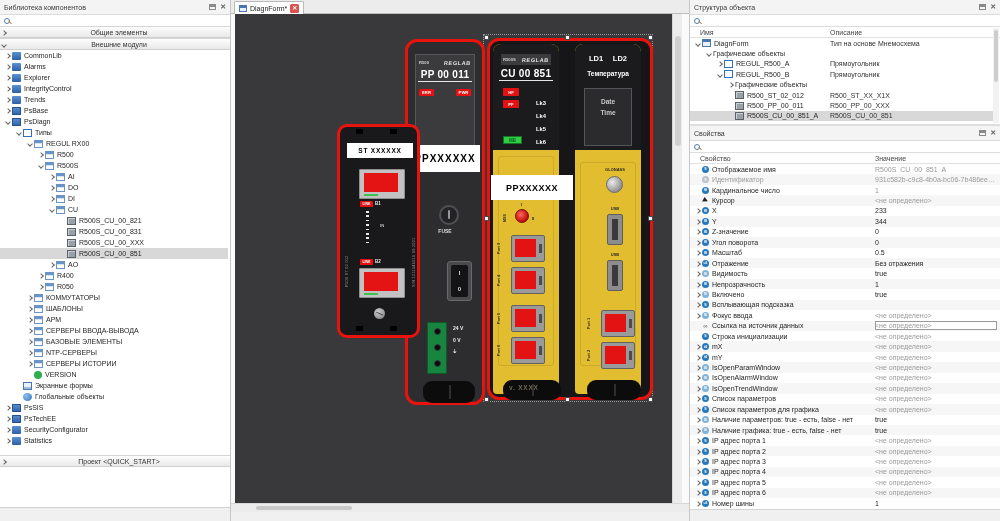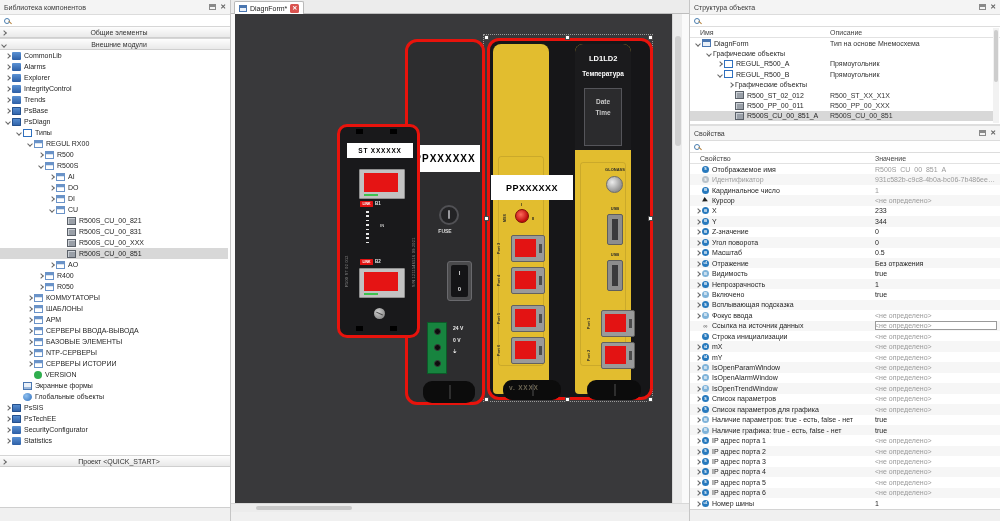--- a/index.html
+++ b/index.html
@@ -93,21 +93,21 @@
   #pp-switch .rocker{position:absolute;left:3px;top:3px;right:3px;bottom:3px;background:#141416;border-radius:2px;display:flex;flex-direction:column;align-items:center;justify-content:space-around;color:#ddd;font-size:6px;font-weight:bold;}
   #pp-term{position:absolute;left:19px;top:280px;width:20px;height:52px;background:#17843f;border:1px solid #0c5a28;}
   .tscrew{position:absolute;left:6px;width:7px;height:7px;border-radius:50%;background:#0d0d0d;border:1px solid #3a3a3a;}
   .termlbl{position:absolute;left:45px;font-size:5px;color:#eee;font-weight:bold;}
   .handlebar{position:absolute;background:#0c0c0c;border-radius:9px;}
   .handlebar::after{content:'';position:absolute;left:50%;top:20%;width:1.5px;height:60%;background:#2e2e2e;}
 
   
   #cu-group{left:256px;top:24px;width:166px;height:362px;background:#161618;border-radius:12px;z-index:2;}
   #cu-marquee{position:absolute;left:252px;top:20px;width:170px;height:368px;border:1px dotted #9a9a9a;z-index:1;}
-  .ymod{position:absolute;top:3px;width:56px;height:350px;background:#e2bd2f;border-radius:8px 8px 4px 4px;}
+  .ymod{position:absolute;top:3px;width:66px;height:350px;background:#e2bd2f;border-radius:8px 8px 4px 4px;}
   .ymod .seam{position:absolute;left:5px;right:5px;top:112px;bottom:28px;border:1px solid rgba(0,0,0,0.10);border-radius:3px;}
   .yhead{position:absolute;left:0;right:0;top:0;height:106px;background:#1b1b1d;border-radius:8px 8px 0 0;}
   #cu-brand{position:absolute;left:8px;right:8px;top:10px;height:11px;background:#3b3b3d;display:flex;align-items:center;justify-content:space-between;padding:0 2px;}
   #cu-mod .mod-title{top:24px;font-size:10px;}
   .hfpf{position:absolute;left:10px;width:16px;height:8px;}
   .lk{position:absolute;right:13px;color:#fff;font-size:5.8px;font-weight:bold;}
   #cu-mb{position:absolute;left:10px;top:92px;width:19px;height:8px;background:#33cc44;border:1px solid #117722;color:#062;font-size:4.5px;font-weight:bold;display:flex;align-items:center;justify-content:center;}
   #cu-label{left:-2px;top:131px;width:82px;height:25px;font-size:9px;letter-spacing:0.5px;}
   #cu-knob{position:absolute;left:22px;top:165px;width:14px;height:14px;border-radius:50%;background:radial-gradient(circle at 40% 38%,#ff6a5a,#bf0d0d 68%);border:1px solid #7c0e08;}
   .knob-k{position:absolute;font-size:4px;color:#1c1c1c;font-weight:bold;}
@@ -399,20 +399,31 @@
         <span class="vtext" style="left:72px;top:160px">S/N 1211546516 09.2021</span>
         <div class="strow" style="top:132px">
           <span class="rbadge" style="width:13px;height:5.5px;font-size:3.5px">LINK</span>
           <span class="bcode">B2</span>
         </div>
         <div class="stconn" style="top:141px"></div>
         <div id="st-screw"></div>
       </div>
 
       <div class="module" id="pp-mod">
+        <div id="pp-head">
+          <div class="brandrow">
+            <span class="brand-model">R500</span>
+            <span class="brand-name">REGLAB</span>
+          </div>
+          <div class="mod-title" style="top:14px">PP 00 011</div>
+          <div class="badgerow" style="top:34px">
+            <span class="rbadge">ERR</span>
+            <span class="rbadge">PWR</span>
+          </div>
+        </div>
         <div class="wlabel" style="left:2px;top:103px;width:70px;height:27px;font-size:10px;letter-spacing:1px">PPXXXXXX</div>
         <div id="pp-fuse"></div>
         <div id="pp-fuselbl">FUSE</div>
         <div id="pp-switch">
           <div class="rocker">
             <span>I</span>
             <span>0</span>
           </div>
         </div>
         <div id="pp-term">
@@ -422,20 +433,36 @@
         </div>
         <span class="termlbl" style="top:283px">24 V</span>
         <span class="termlbl" style="top:295px">0 V</span>
         <span class="termlbl" style="top:306px">⏚</span>
         <div class="handlebar" style="left:15px;top:339px;width:52px;height:22px"></div>
       </div>
 
       <div class="module" id="cu-group">
 
         <div class="ymod" id="cu-mod" style="left:3px">
+          <div class="yhead">
+            <div id="cu-brand">
+              <span class="brand-model">R500S</span>
+              <span class="brand-name">REGLAB</span>
+            </div>
+            <div class="mod-title" style="left:6px;right:6px">CU 00 851</div>
+            <span class="rbadge hfpf" style="top:44px">HF</span>
+            <span class="rbadge hfpf" style="top:56px">PF</span>
+            <div id="cu-lks">
+                <span class="lk" style="top: 56px;">Lk3</span>
+                <span class="lk" style="top: 69px;">Lk4</span>
+                <span class="lk" style="top: 82px;">Lk5</span>
+                <span class="lk" style="top: 95px;">Lk6</span>
+              </div>
+            <div id="cu-mb">MB</div>
+          </div>
           <div class="seam"></div>
           <div class="wlabel" id="cu-label">PPXXXXXX</div>
           <div id="cu-knob"></div>
           <span class="knob-k" style="left:28px;top:158px">I</span>
           <span class="knob-k" style="left:39px;top:172px">II</span>
           <span id="cu-mss">MSS</span>
           <div id="cu-ports">
               <div class="port" style="left: 18px; top: 191px;"></div>
               <span class="portlbl" style="left: -6px; top: 202px;">Port 3</span>
               <div class="port" style="left: 18px; top: 223px;"></div>

